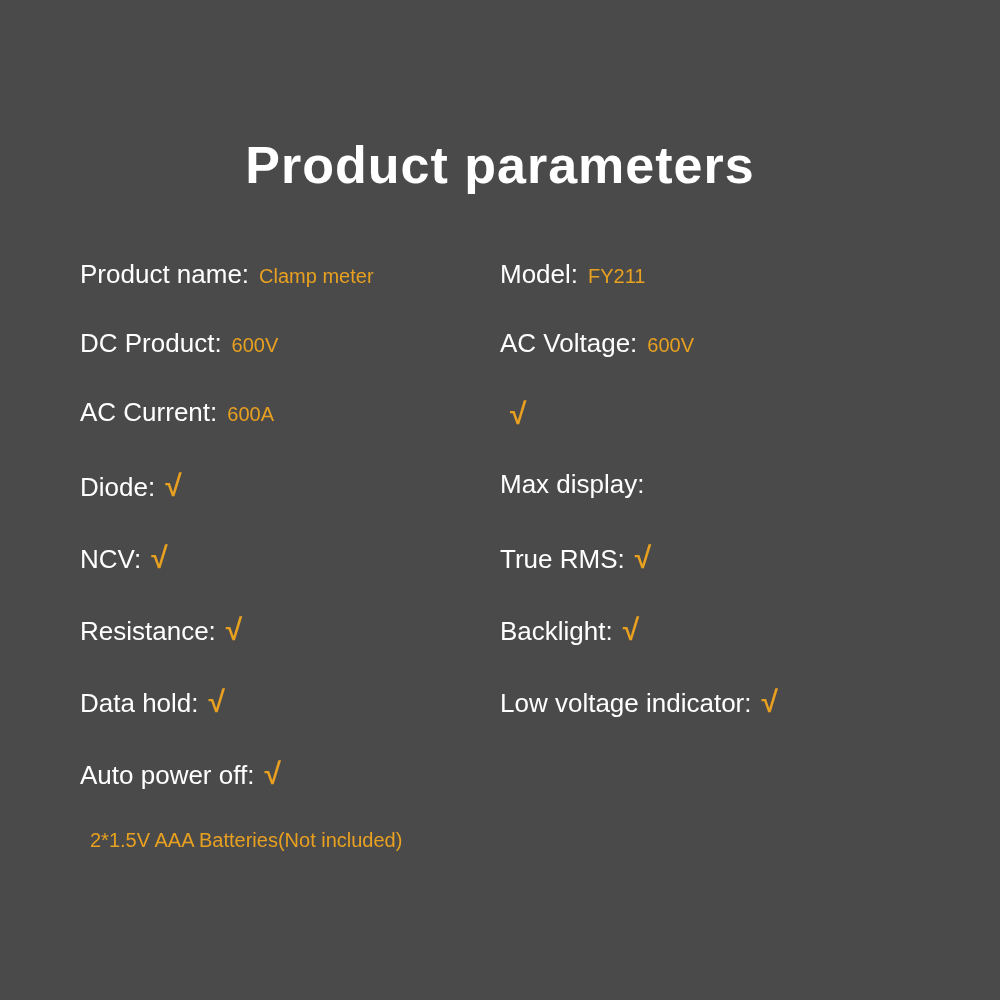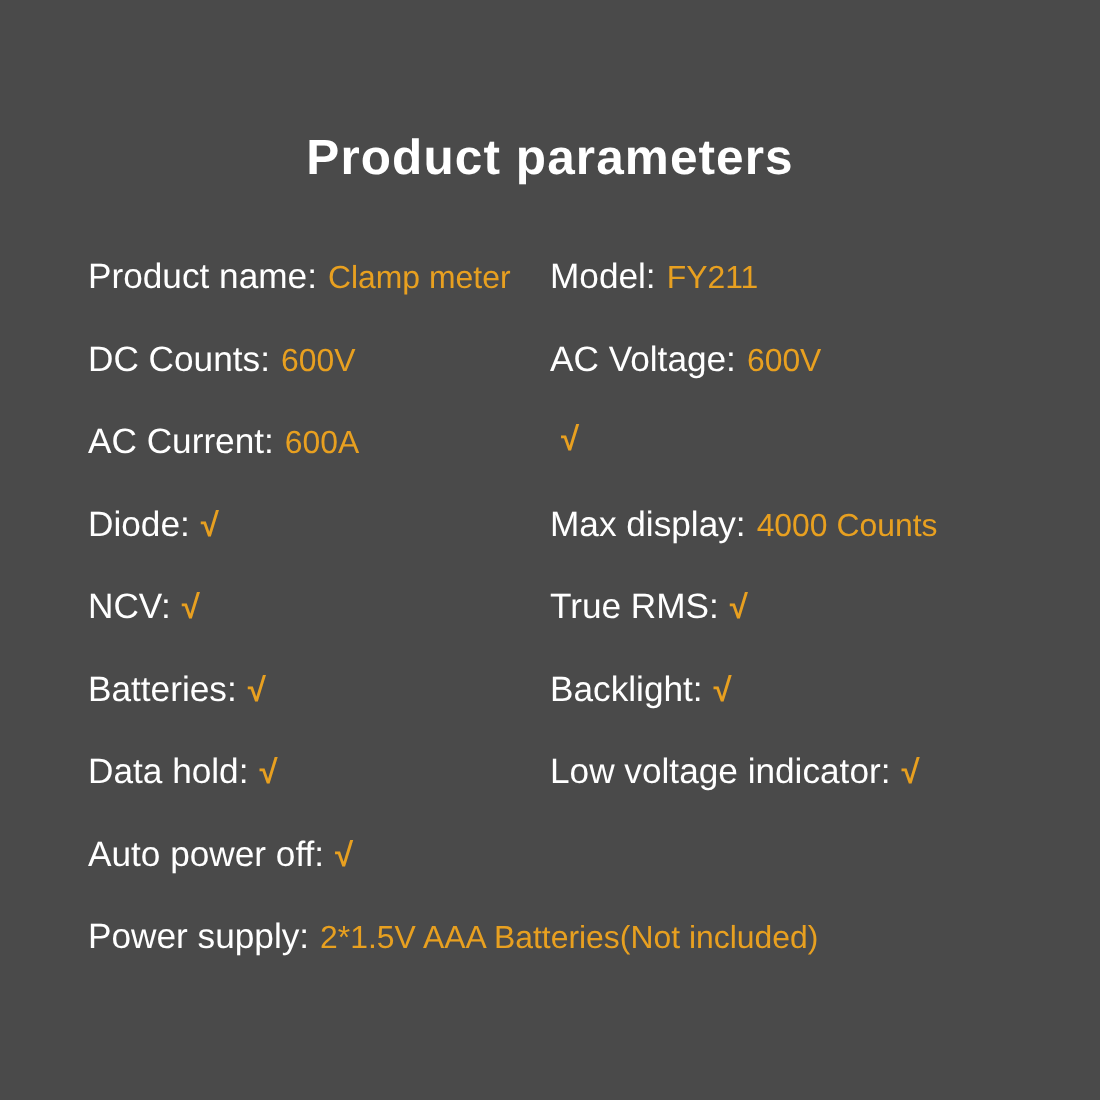--- a/index.html
+++ b/index.html
@@ -15,21 +15,21 @@
       overflow: hidden;
     }
 
     .container {
       width: 960px;
       padding: 40px 60px;
     }
 
     .page-title {
       color: #ffffff;
-      font-size: 45px;
+      font-size: 52px;
       font-weight: 900;
       text-align: center;
       margin-bottom: 50px;
       letter-spacing: 1px;
     }
 
     .params-grid {
       display: grid;
       grid-template-columns: 1fr 1fr;
       gap: 0;
@@ -37,28 +37,28 @@
     }
 
     .param-row {
       display: flex;
       align-items: baseline;
       padding: 14px 0;
     }
 
     .param-label {
       color: #ffffff;
-      font-size: 32px;
+      font-size: 26px;
       font-weight: 500;
       white-space: nowrap;
     }
 
     .param-value {
       color: #e8a020;
-      font-size: 29px;
+      font-size: 20px;
       font-weight: 500;
       margin-left: 10px;
       white-space: nowrap;
     }
 
     .param-value.check {
       font-size: 30px;
       font-weight: bold;
     }
 
@@ -77,21 +77,21 @@
     <div class="param-row">
       <span class="param-label">Product name:</span>
       <span class="param-value">Clamp meter</span>
     </div>
     <div class="param-row">
       <span class="param-label">Model:</span>
       <span class="param-value">FY211</span>
     </div>
 
     <div class="param-row">
-      <span class="param-label">DC Counts:</span>
+      <span class="param-label">DC Product:</span>
       <span class="param-value">600V</span>
     </div>
     <div class="param-row">
       <span class="param-label">AC Voltage:</span>
       <span class="param-value">600V</span>
     </div>
 
     <div class="param-row">
       <span class="param-label">AC Current:</span>
       <span class="param-value">600A</span>
@@ -100,33 +100,32 @@
     <div class="param-row">
       <span class="param-value check">√</span>
     </div>
     <div class="param-row">
       <span class="param-label">Diode:</span>
       <span class="param-value check">√</span>
     </div>
 
     <div class="param-row">
       <span class="param-label">Max display:</span>
-      <span class="param-value">4000 Counts</span>
     </div>
     <div class="param-row">
       <span class="param-label">NCV:</span>
       <span class="param-value check">√</span>
     </div>
 
     <div class="param-row">
       <span class="param-label">True RMS:</span>
       <span class="param-value check">√</span>
     </div>
     <div class="param-row">
-      <span class="param-label">Batteries:</span>
+      <span class="param-label">Resistance:</span>
       <span class="param-value check">√</span>
     </div>
 
     <div class="param-row">
       <span class="param-label">Backlight:</span>
       <span class="param-value check">√</span>
     </div>
     <div class="param-row">
       <span class="param-label">Data hold:</span>
       <span class="param-value check">√</span>
@@ -135,18 +134,17 @@
     <div class="param-row">
       <span class="param-label">Low voltage indicator:</span>
       <span class="param-value check">√</span>
     </div>
     <div class="param-row">
       <span class="param-label">Auto power off:</span>
       <span class="param-value check">√</span>
     </div>
 
     <div class="param-row full-row">
-      <span class="param-label">Power supply:</span>
       <span class="param-value">2*1.5V AAA Batteries(Not included)</span>
     </div>
 
   </div>
 </div>
 
 </body></html>

